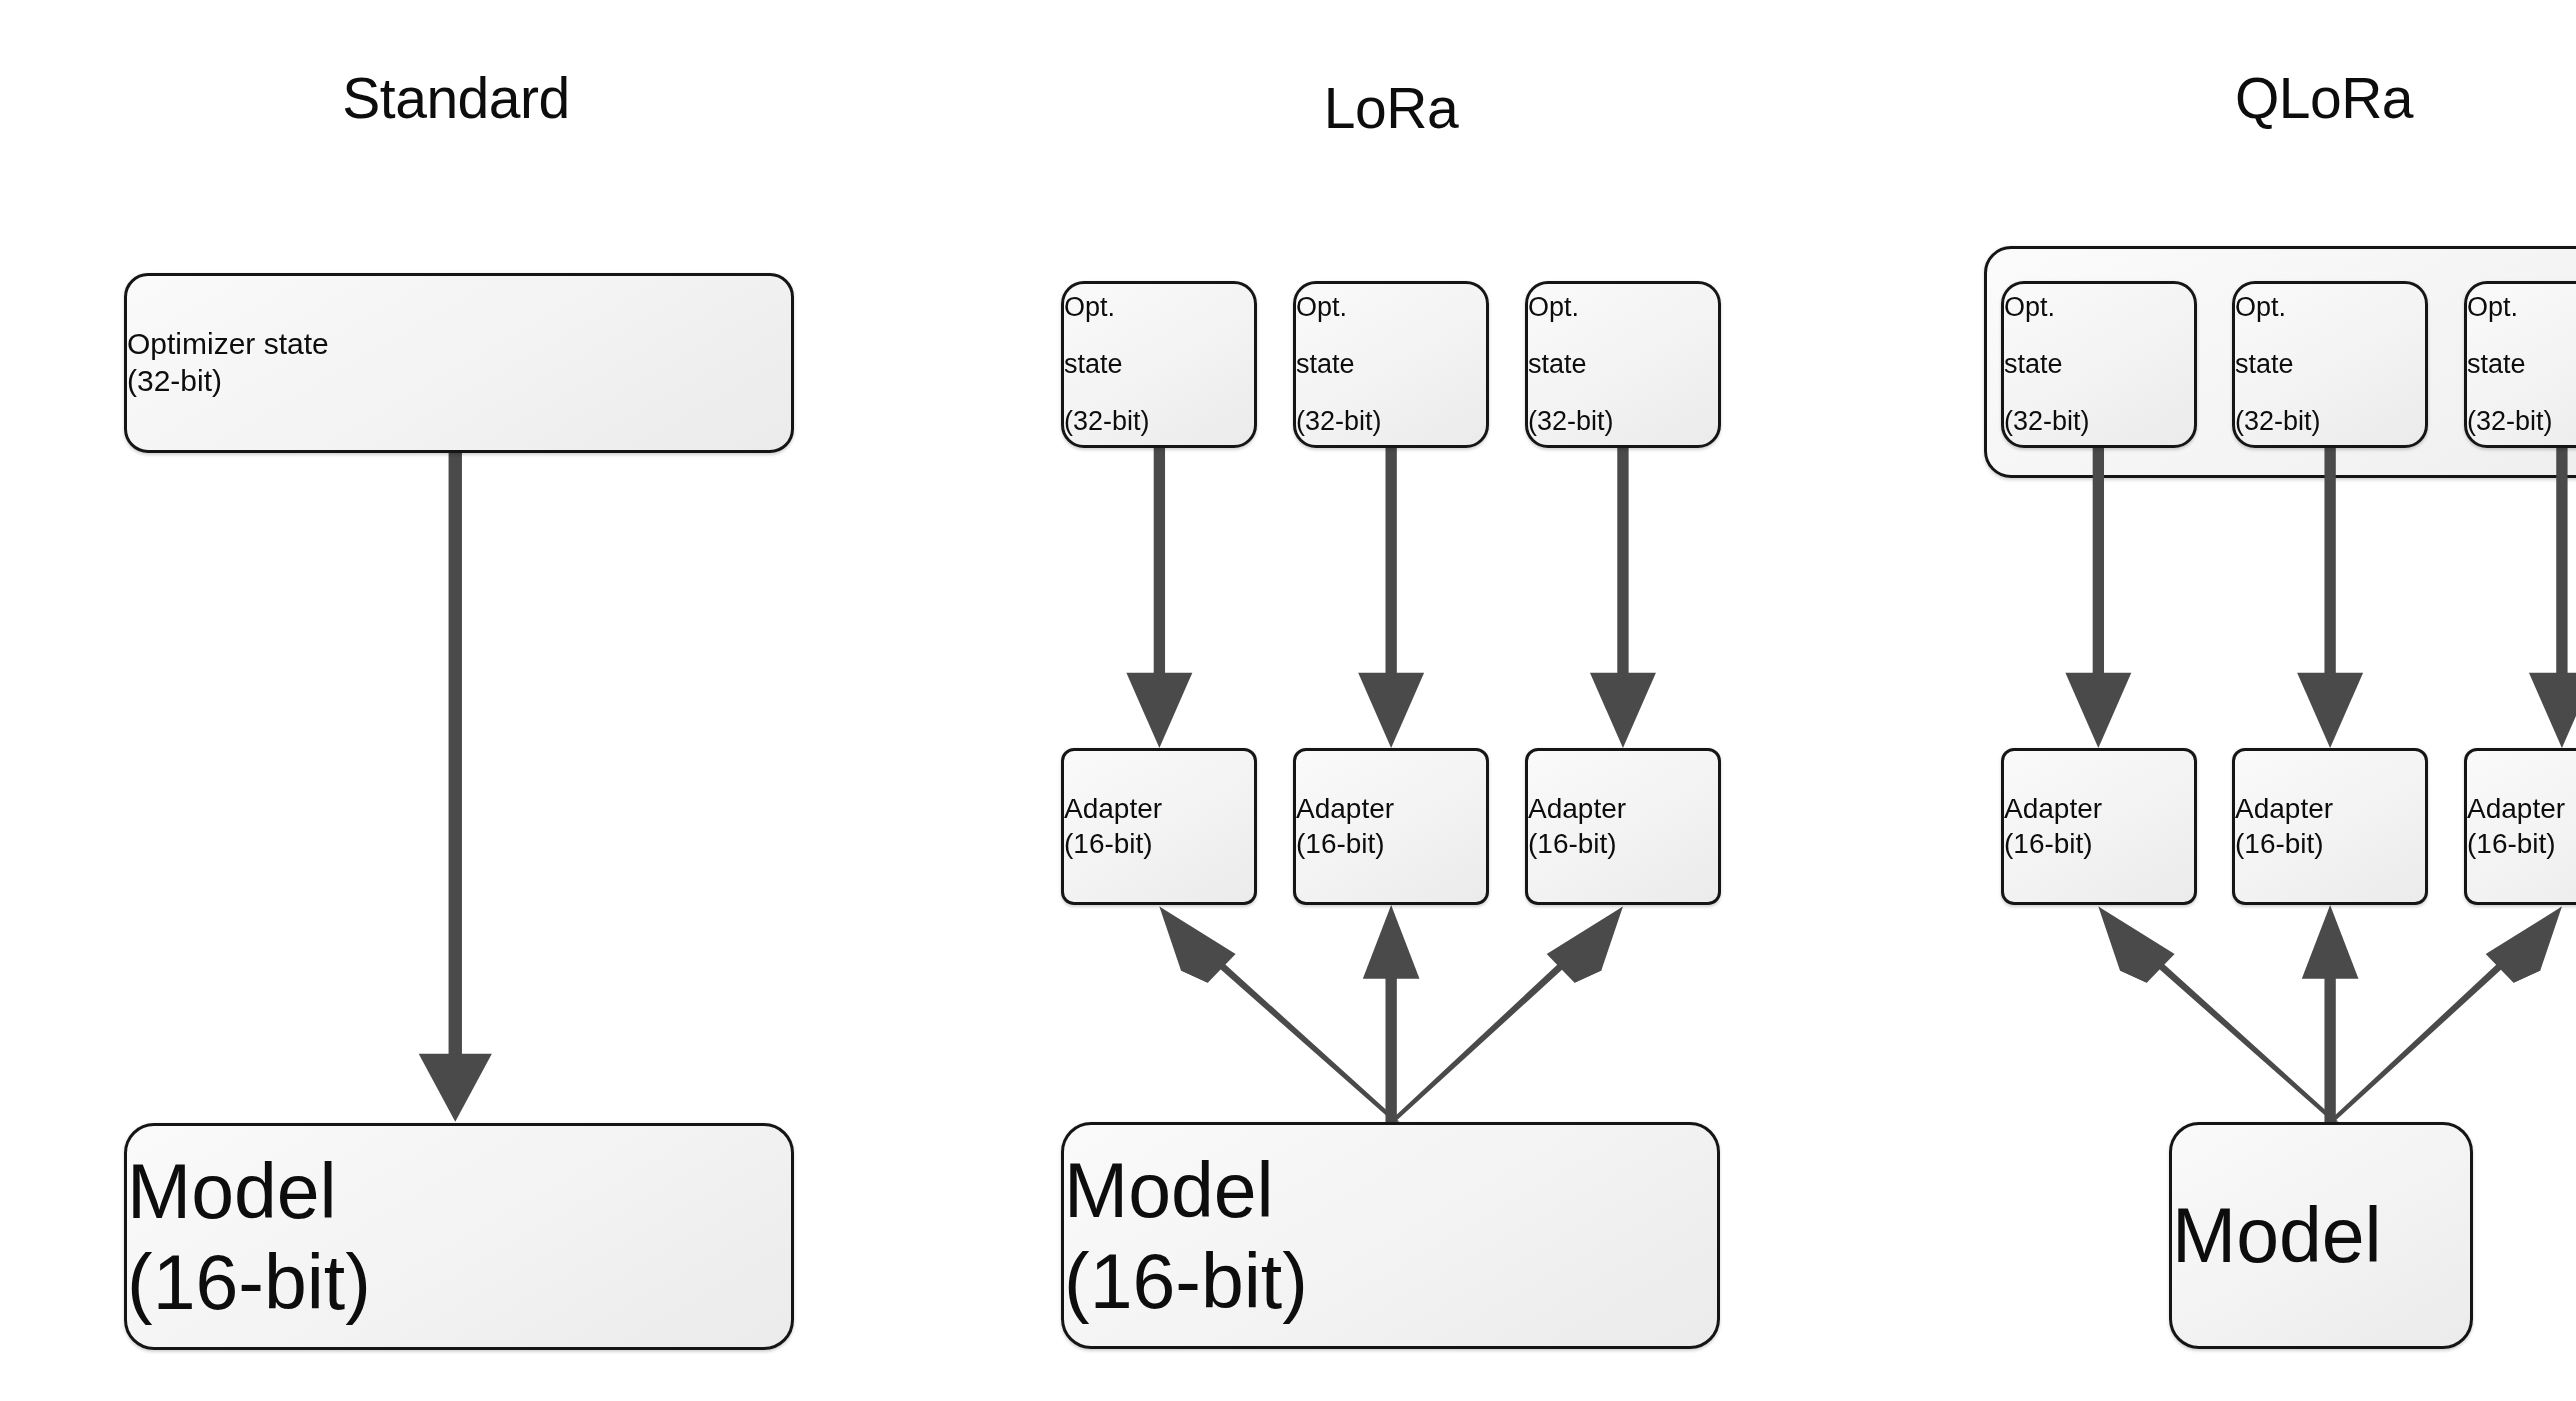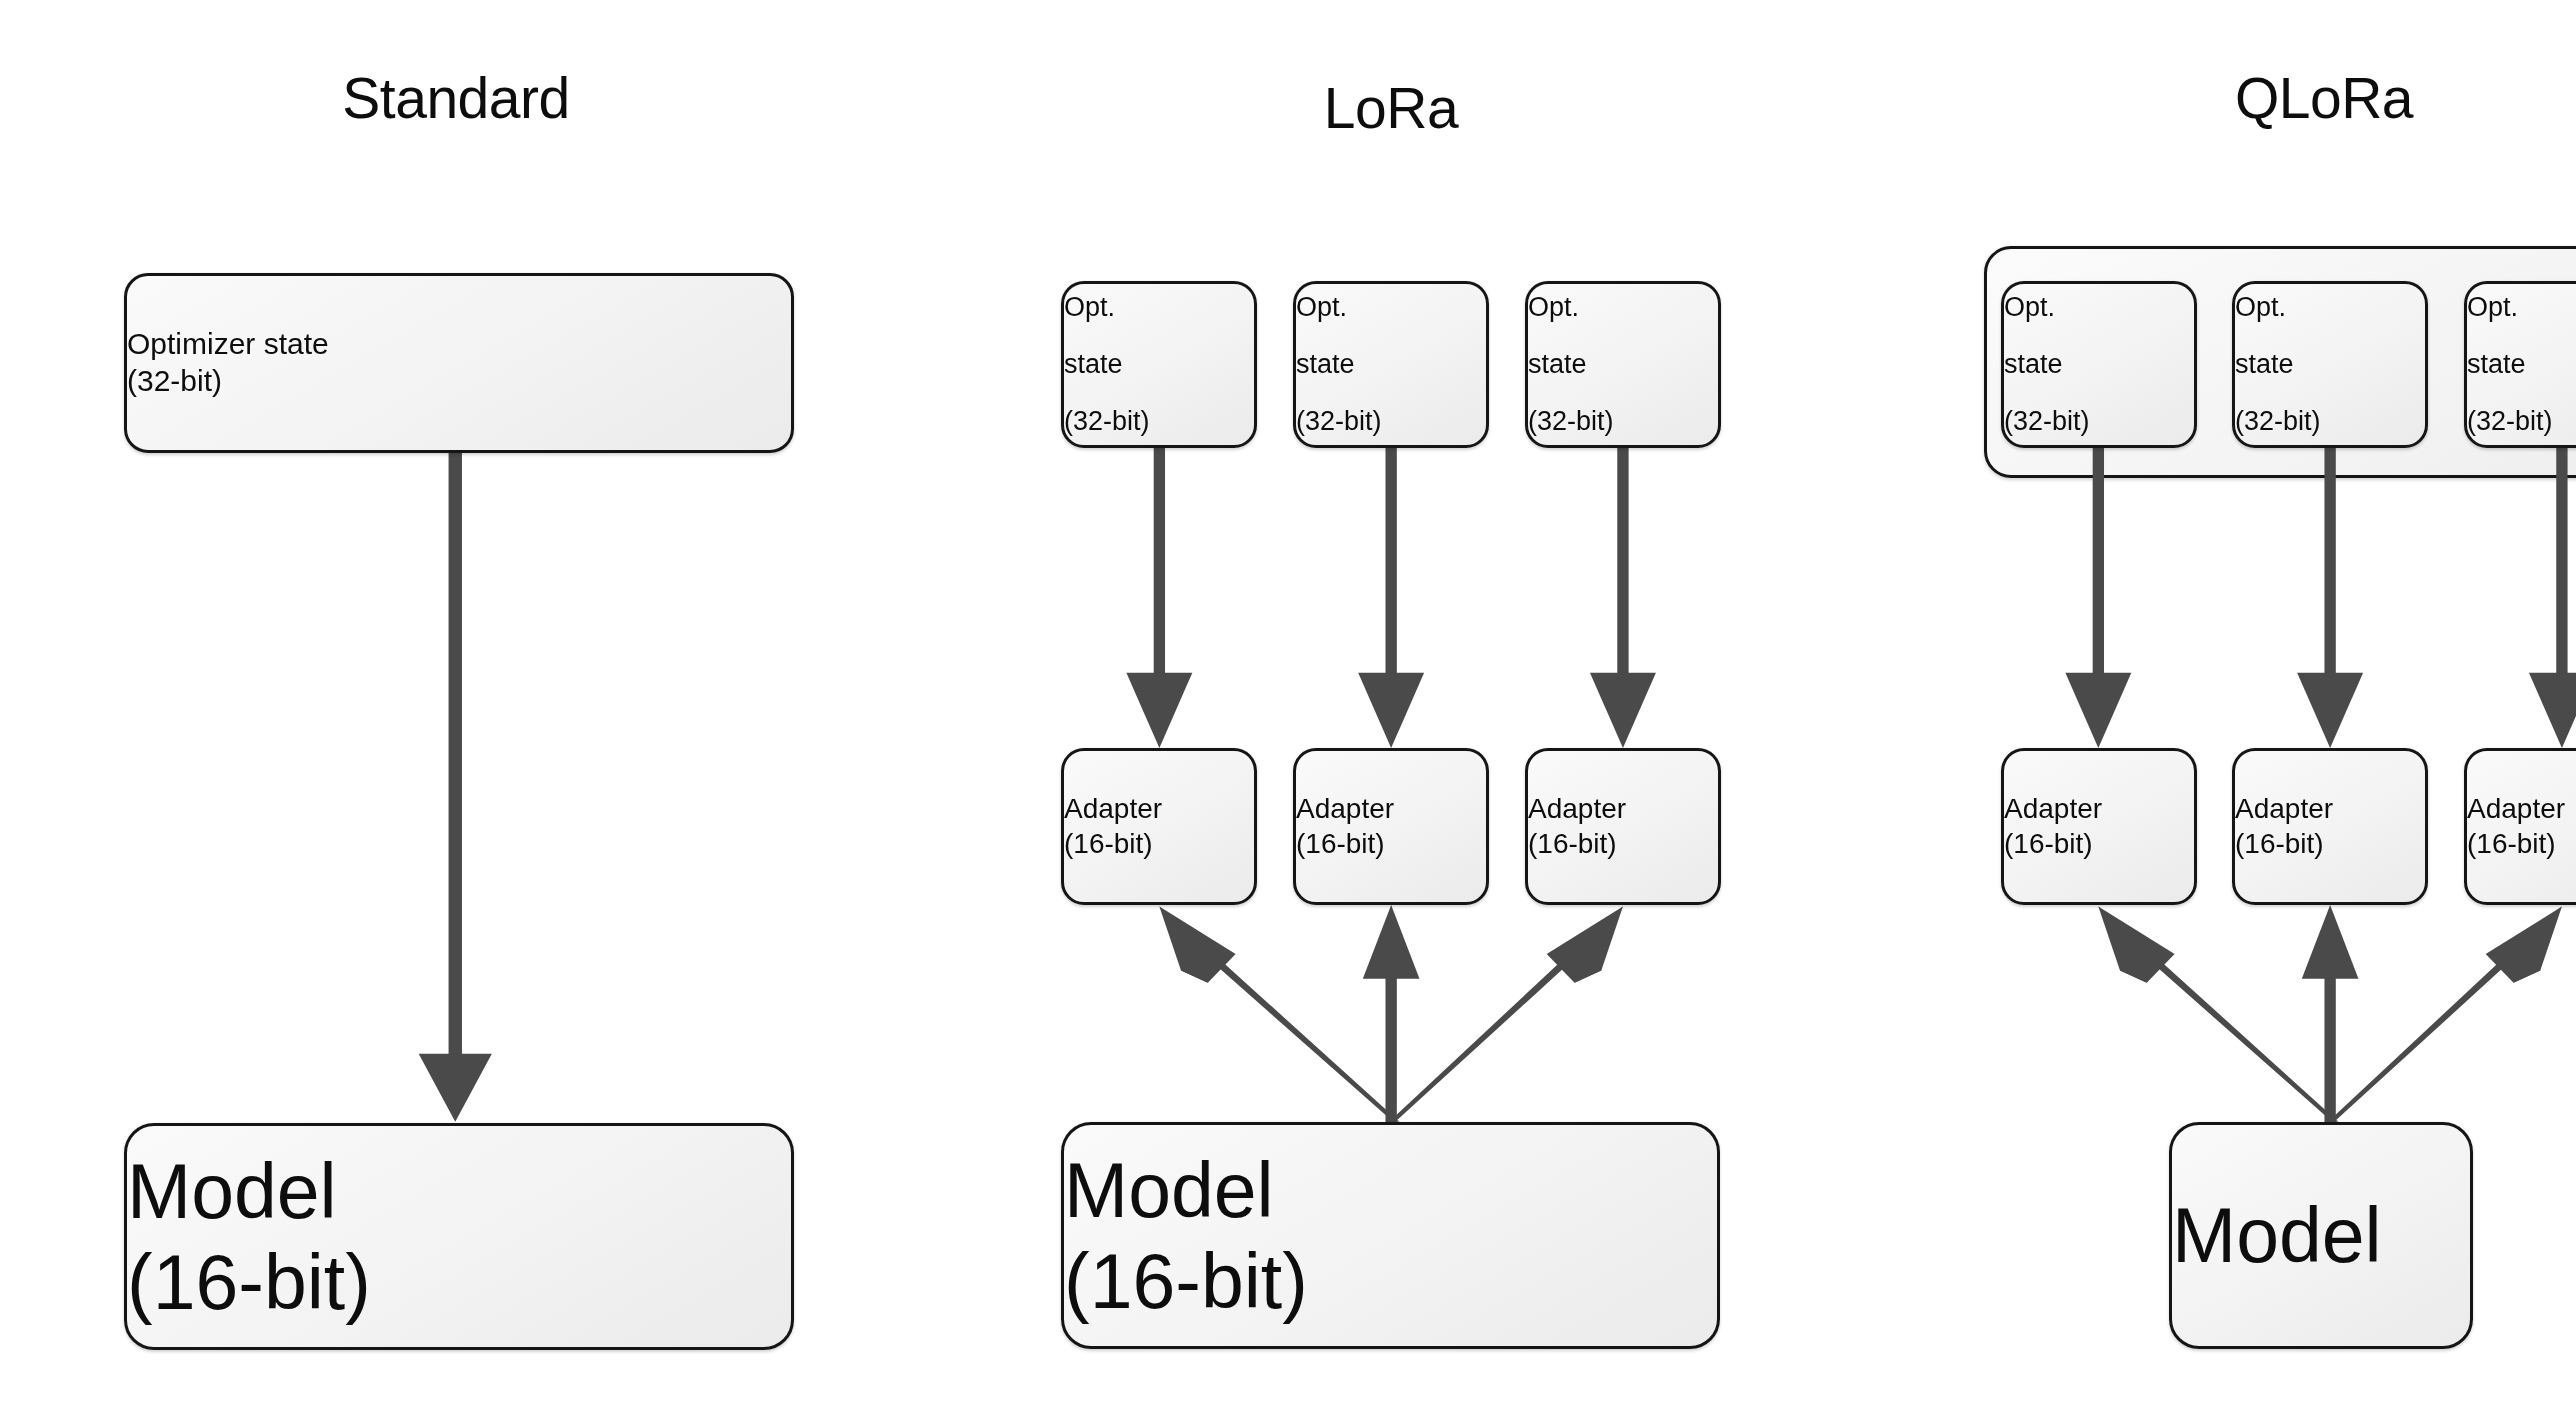--- a/index.html
+++ b/index.html
@@ -38,21 +38,21 @@
     justify-content:center;
     text-align:center;
     color:#0d0d0d;
     z-index:5;
   }
   .node .l1,.node .l2{display:block;line-height:1.22;white-space:nowrap;}
 
   
   .node.opt-wide{font-size:30px;border-radius:24px;}
   .node.opt-small{font-size:27px;border-radius:23px;gap:24px;}
-  .node.adapter{font-size:28px;border-radius:23px;}
+  .node.adapter{font-size:28px;border-radius:13px;}
   .node.model-big{font-size:77px;border-radius:30px;}
   .node.model-big .l1,.node.model-big .l2{line-height:1.18;}
 
   
   .group-box{
     position:absolute;
     box-sizing:border-box;
     background:linear-gradient(150deg,#fbfbfb 0%,#f5f5f5 50%,#eeeeee 100%);
     border:3.6px solid #151515;
     border-radius:27px;

